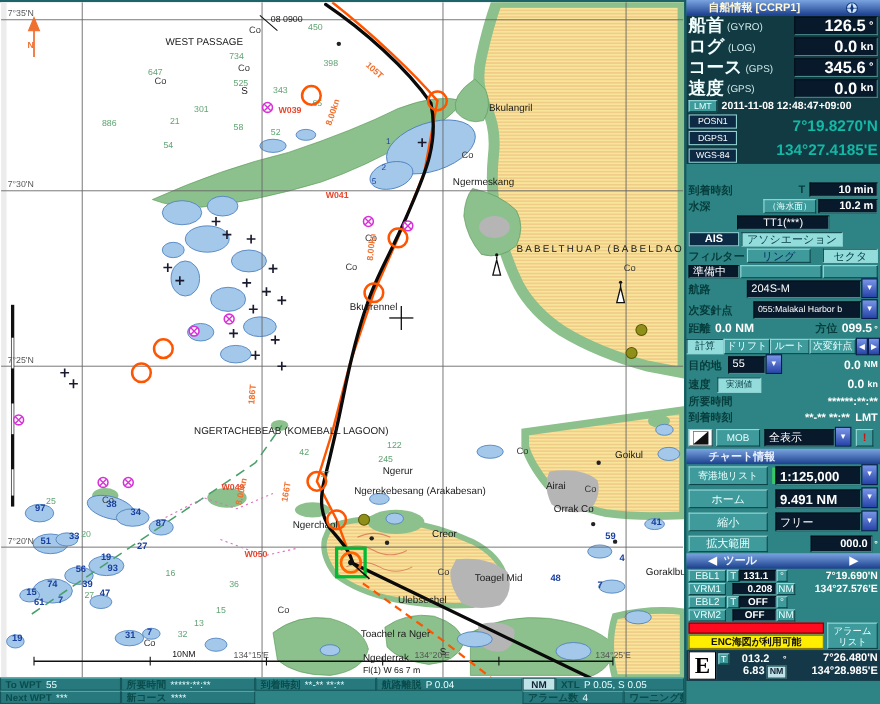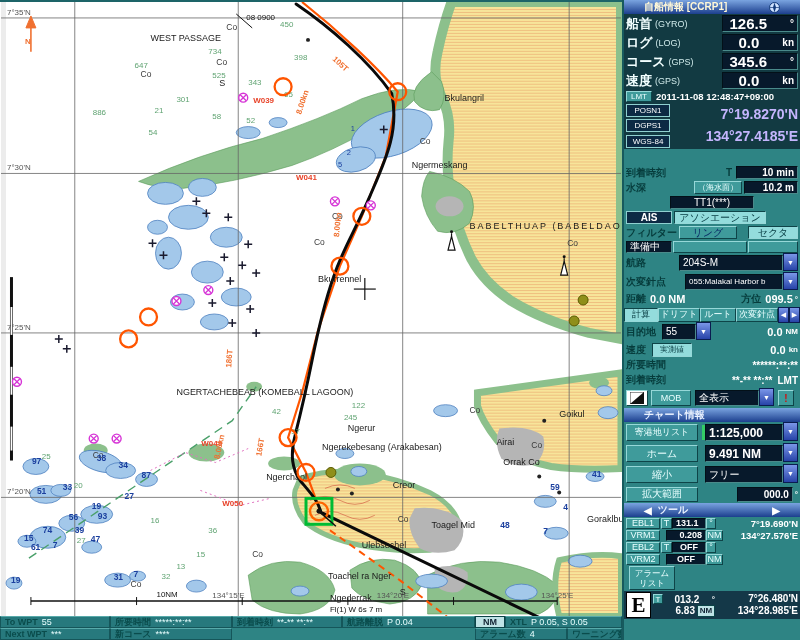--- a/index.html
+++ b/index.html
@@ -38,25 +38,25 @@
           color:#eaffff;display:flex;align-items:center;justify-content:center;box-sizing:border-box;}
   .sel{background:#93dcdc;border:1px solid #96d8d8;border-top-color:#0e4448;border-left-color:#0e4448;
        color:#053a40;display:flex;align-items:center;justify-content:center;box-sizing:border-box;}
   .dark{background:#07192b;border:1px solid #031018;border-bottom-color:#4a8a8a;border-right-color:#4a8a8a;
         color:#fff;display:flex;align-items:center;box-sizing:border-box;padding:0 3px;}
   .navybtn{background:#0c2a44;border:1px solid #8fd0d0;color:#fff;display:flex;align-items:center;justify-content:center;box-sizing:border-box;}
   .ddbtn{background:linear-gradient(#7a96e8,#2743a8);border:1px solid #0a1c50;color:#fff;width:13px;align-self:stretch;
          display:flex;align-items:center;justify-content:center;font-size:7px;}
   .lab{color:#063c3c;font-weight:bold;}
   .own{background:#123a42;}
-  .odlab{color:#f2ffff;font-weight:bold;font-size:13px;}
+  .odlab{color:#f2ffff;font-weight:bold;font-size:16px;}
   .odsub{color:#cfeaea;font-size:9px;margin-left:3px;}
-  .odval{font-size:15px;font-weight:bold;justify-content:flex-end;gap:20px;}
+  .odval{font-size:15px;font-weight:bold;justify-content:flex-end;}
   .odunit{font-size:10px;font-weight:bold;margin-left:3px;}
-  .coord{font-size:14px;font-weight:bold;color:#c4b5fd;text-align:right;line-height:22px;}
+  .coord{font-size:14px;font-weight:bold;color:#14b8a6;text-align:right;line-height:22px;}
   .wv{color:#fff;font-weight:bold;}
   .tiny{font-size:8px;}
   .alarm-red{background:#ff0a1e;border:1px solid #7a0000;}
   .enc-yellow{background:#ffee00;color:#111;font-weight:bold;font-size:9px;display:flex;align-items:center;justify-content:center;border:1px solid #887700;}
   .cursor-area{background:#143848;}
   .ebox{background:#fff;border:1px solid #000;color:#000;font-family:"Liberation Serif",serif;
         font-weight:bold;font-size:21px;display:flex;align-items:center;justify-content:center;}
 </style>
 </head>
 <body>
@@ -733,20 +733,26 @@
         </span>
       <span class="dark wv" style="width:40px;height:11px;margin-left:6px;justify-content:center">
           <span>OFF</span>
         </span>
       <span class="raised" style="width:17px;height:11px">
           <span>NM</span>
         </span>
     </div>
 
     <div style="height:26px;display:flex;padding:1px 2px;box-sizing:border-box">
+      <div style="flex:1;display:flex;flex-direction:column">
+        <div class="alarm-red" style="height:11px"></div>
+        <div class="enc-yellow" style="height:11px;margin-top:1px">
+            <span>ENC海図が利用可能</span>
+          </div>
+      </div>
       <div class="raised" style="width:46px;margin-left:3px;flex-direction:column;font-size:8.5px;line-height:10px">
         <span>アラーム</span>
         <span>リスト</span>
       </div>
     </div>
 
     <div class="cursor-area" style="height:28px;display:flex;align-items:center;padding:0 2px">
       <span class="ebox" style="width:23px;height:24px">
           <span>E</span>
         </span>

